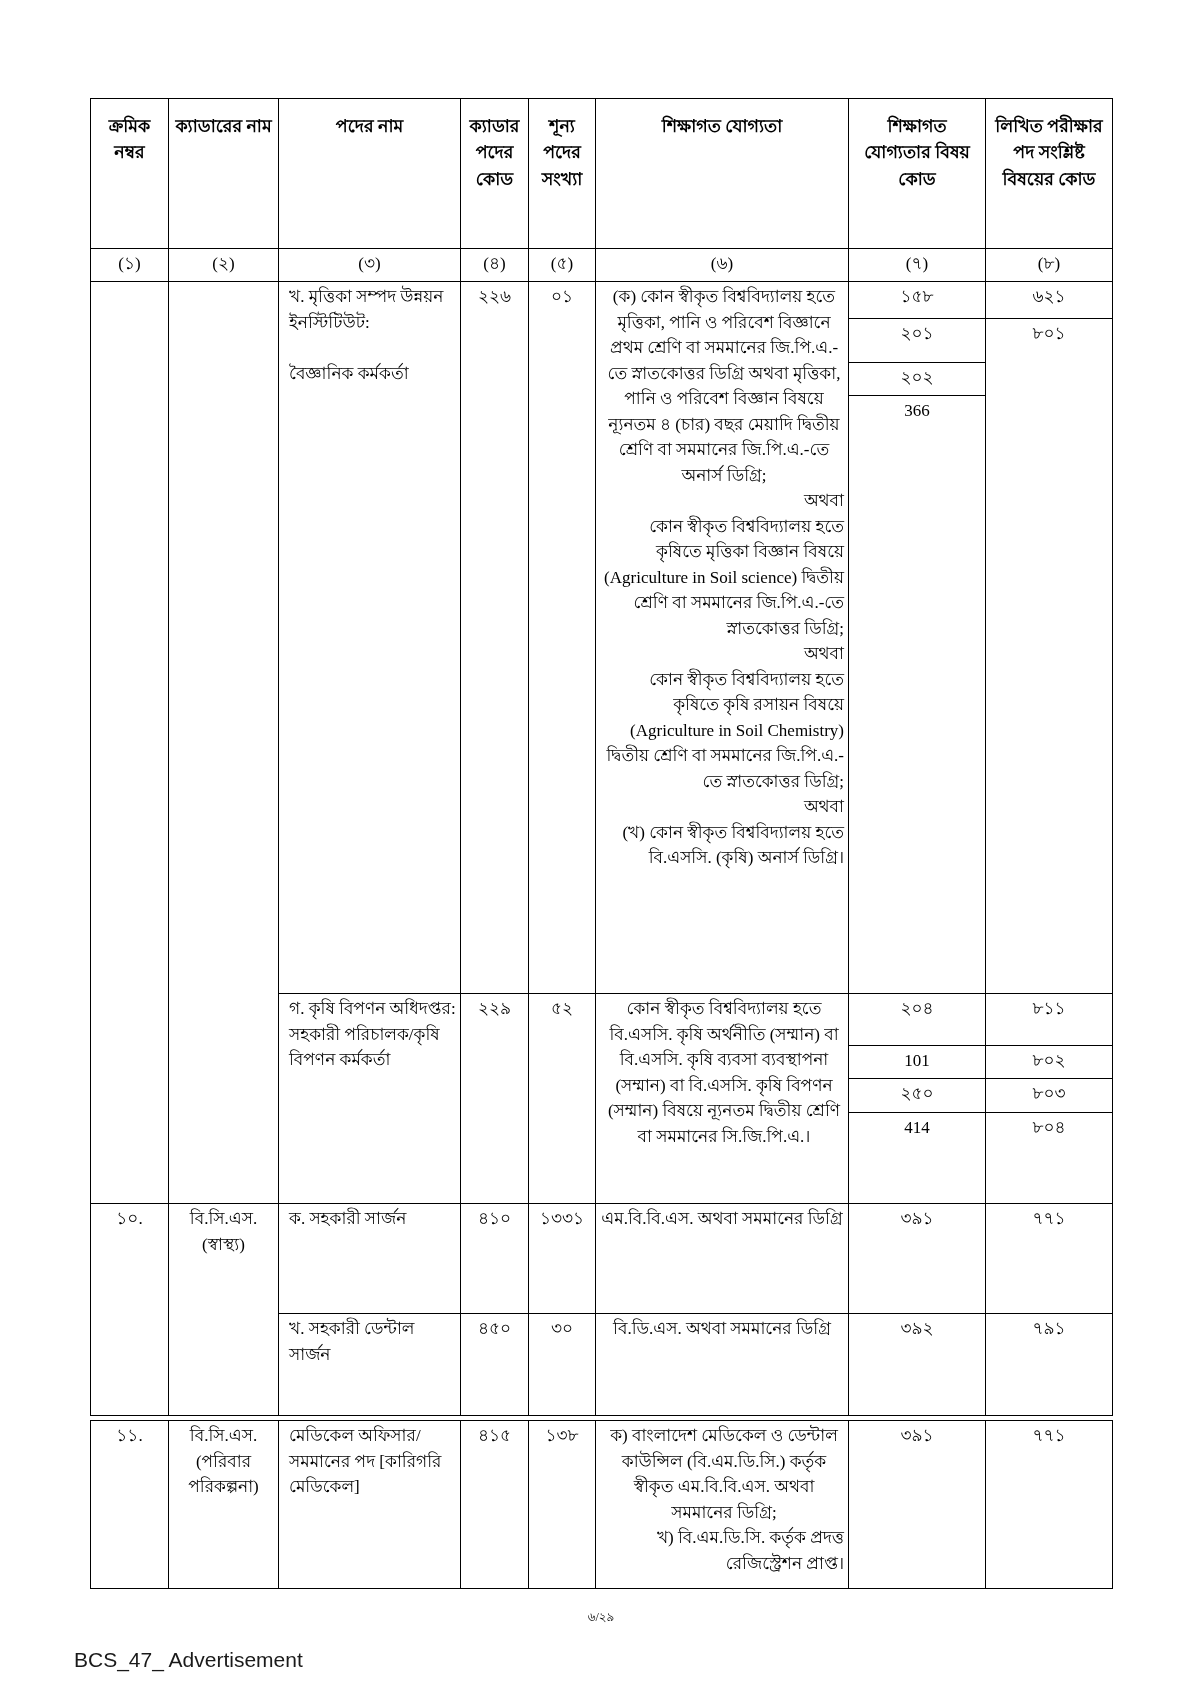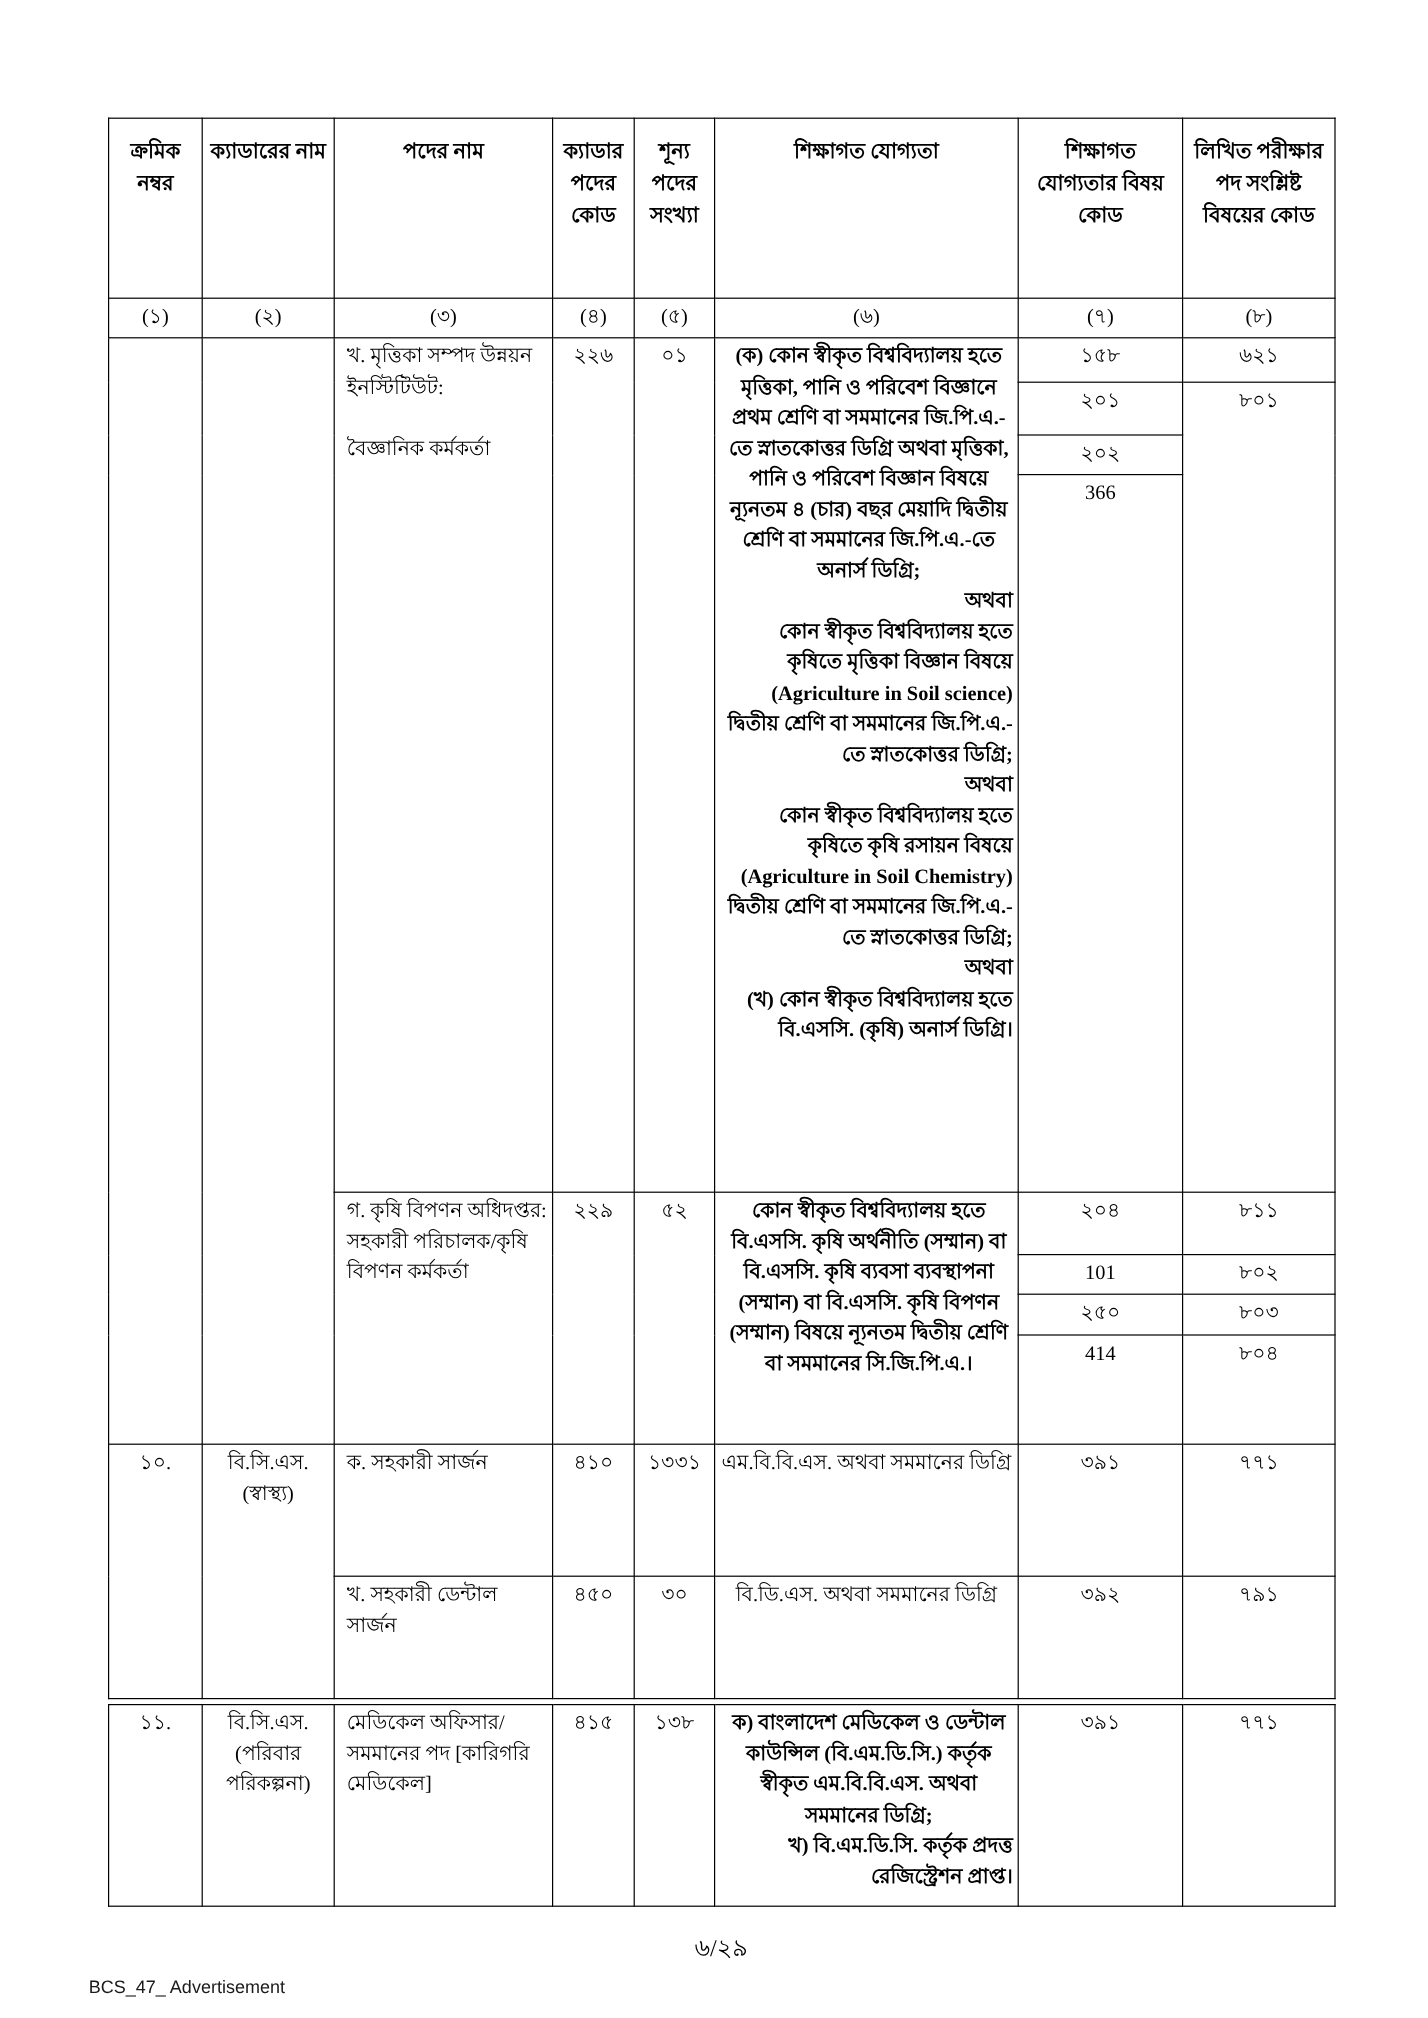--- a/index.html
+++ b/index.html
@@ -16,31 +16,31 @@
     padding:2px 4px;
     font-size:17px;
     line-height:1.5;
     text-align:center;
     overflow:hidden;
     word-wrap:break-word;
   }
   td.hdr{font-weight:bold;font-size:17.5px;padding-top:14px;}
   td.left{text-align:left;padding-left:10px;}
   td.num{font-size:17px;}
-  .qual p{margin:0 0 0 4px;font-weight:bold;}
+  .qual p{margin:0 0 0 4px;}
   .qual p + p{margin-top:0;text-align:right;}
   .gapline{height:26px;}
   .footer-page{
     position:absolute;left:90px;top:1608px;width:1022px;
-    text-align:center;font-size:20px;
+    text-align:center;font-size:12px;
   }
   .footer-tag{
     position:absolute;left:74px;top:1648px;
     font-family:"Liberation Sans","DejaVu Sans",sans-serif;
-    font-size:15px;color:#1a1a1a;
+    font-size:21px;color:#1a1a1a;
   }
 </style>
 </head>
 <body>
 
 <div class="sheet">
 
   <table>
     <colgroup>
       <col style="width:78px">

